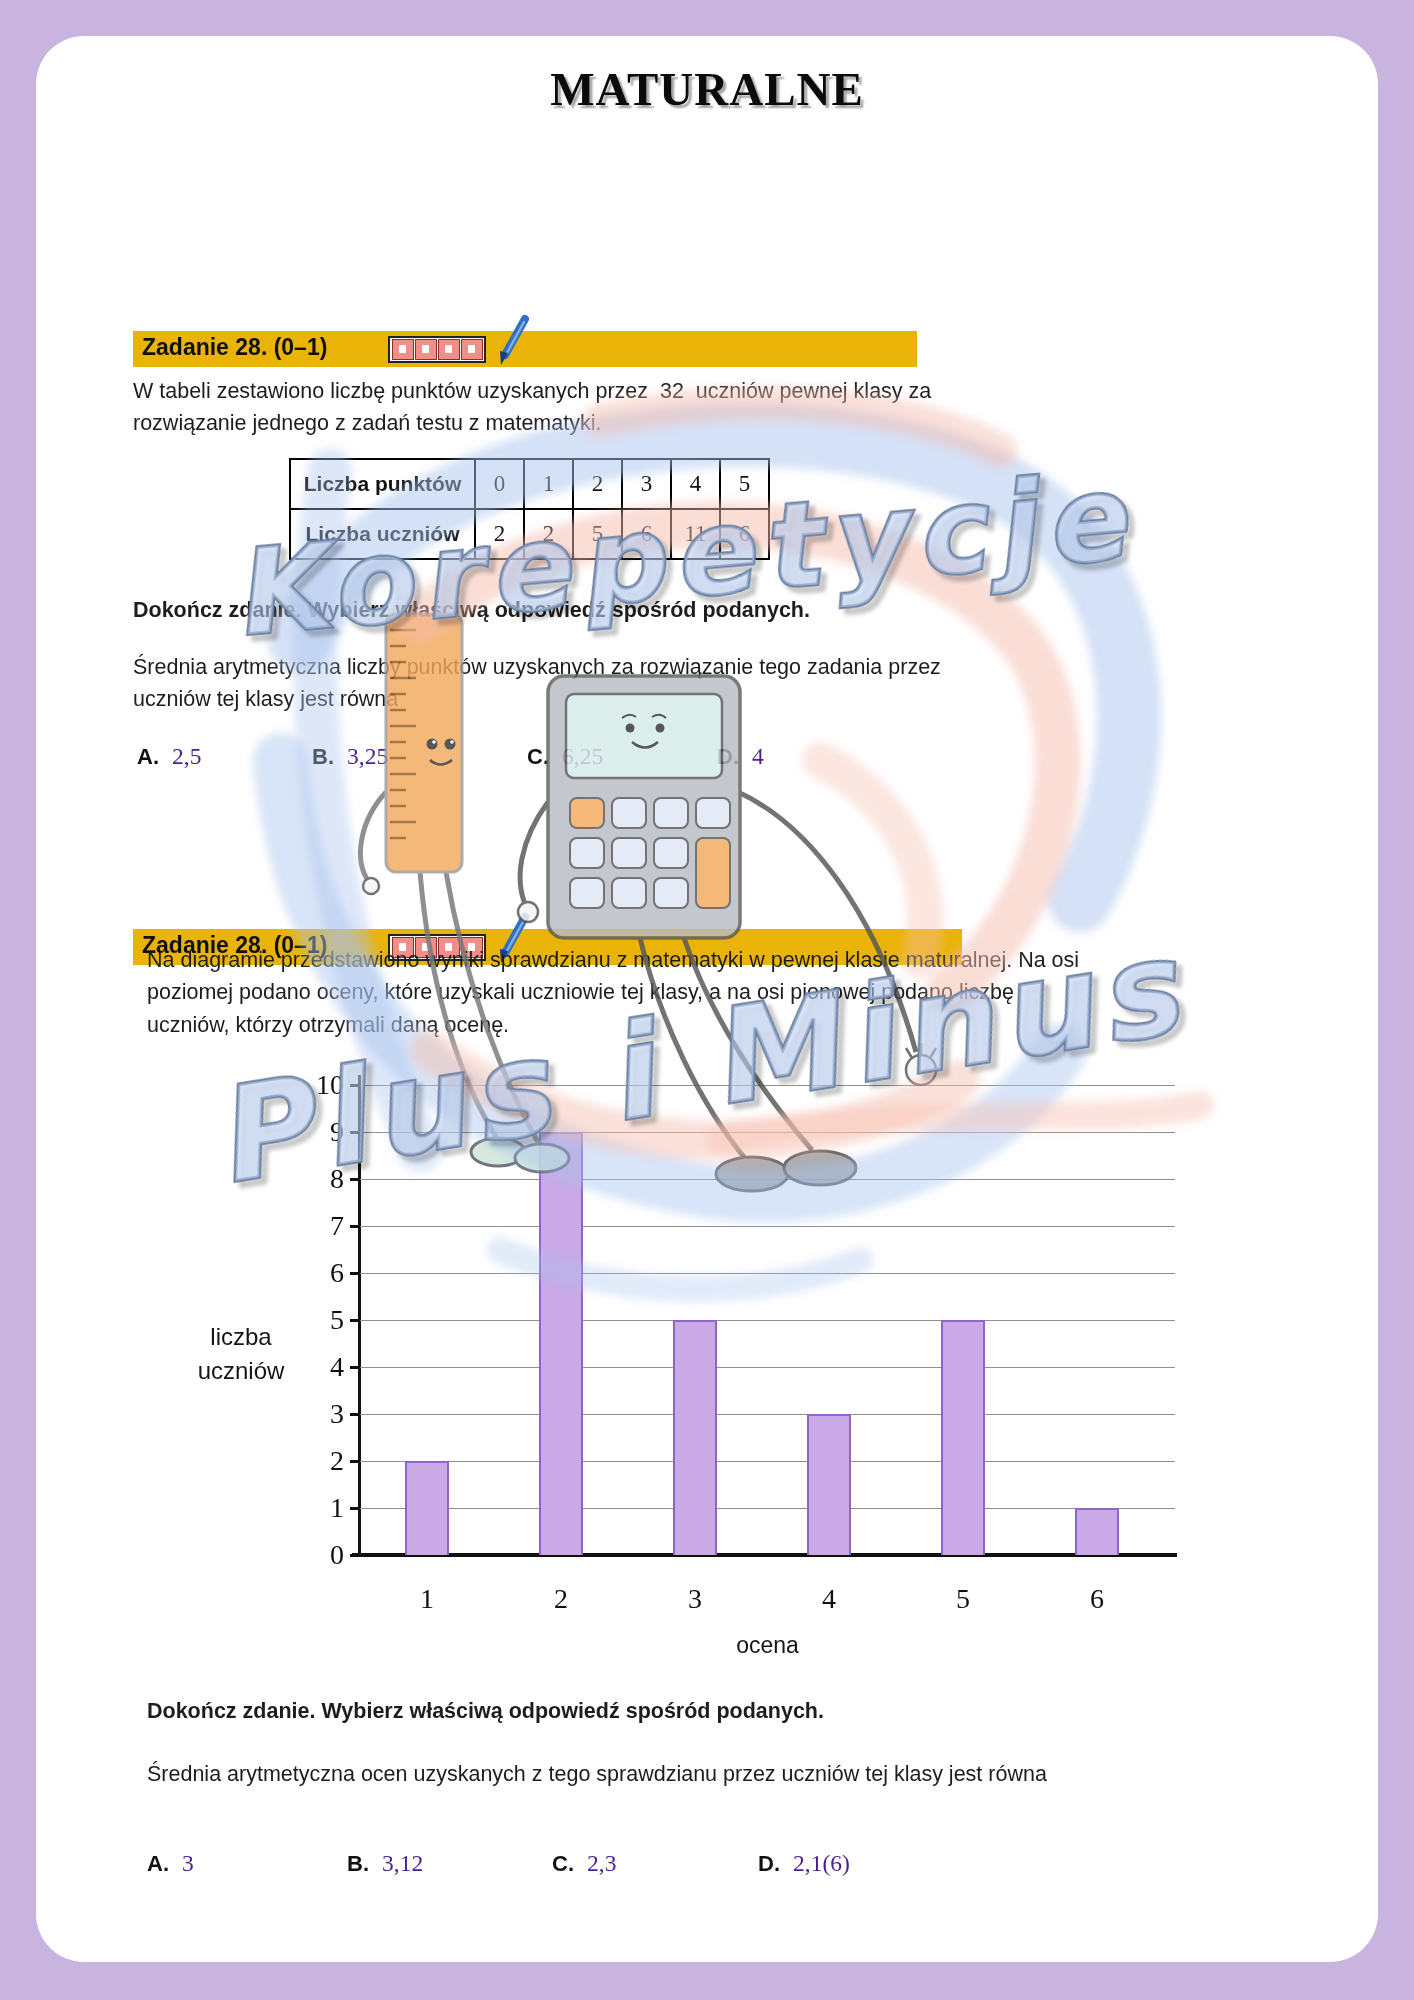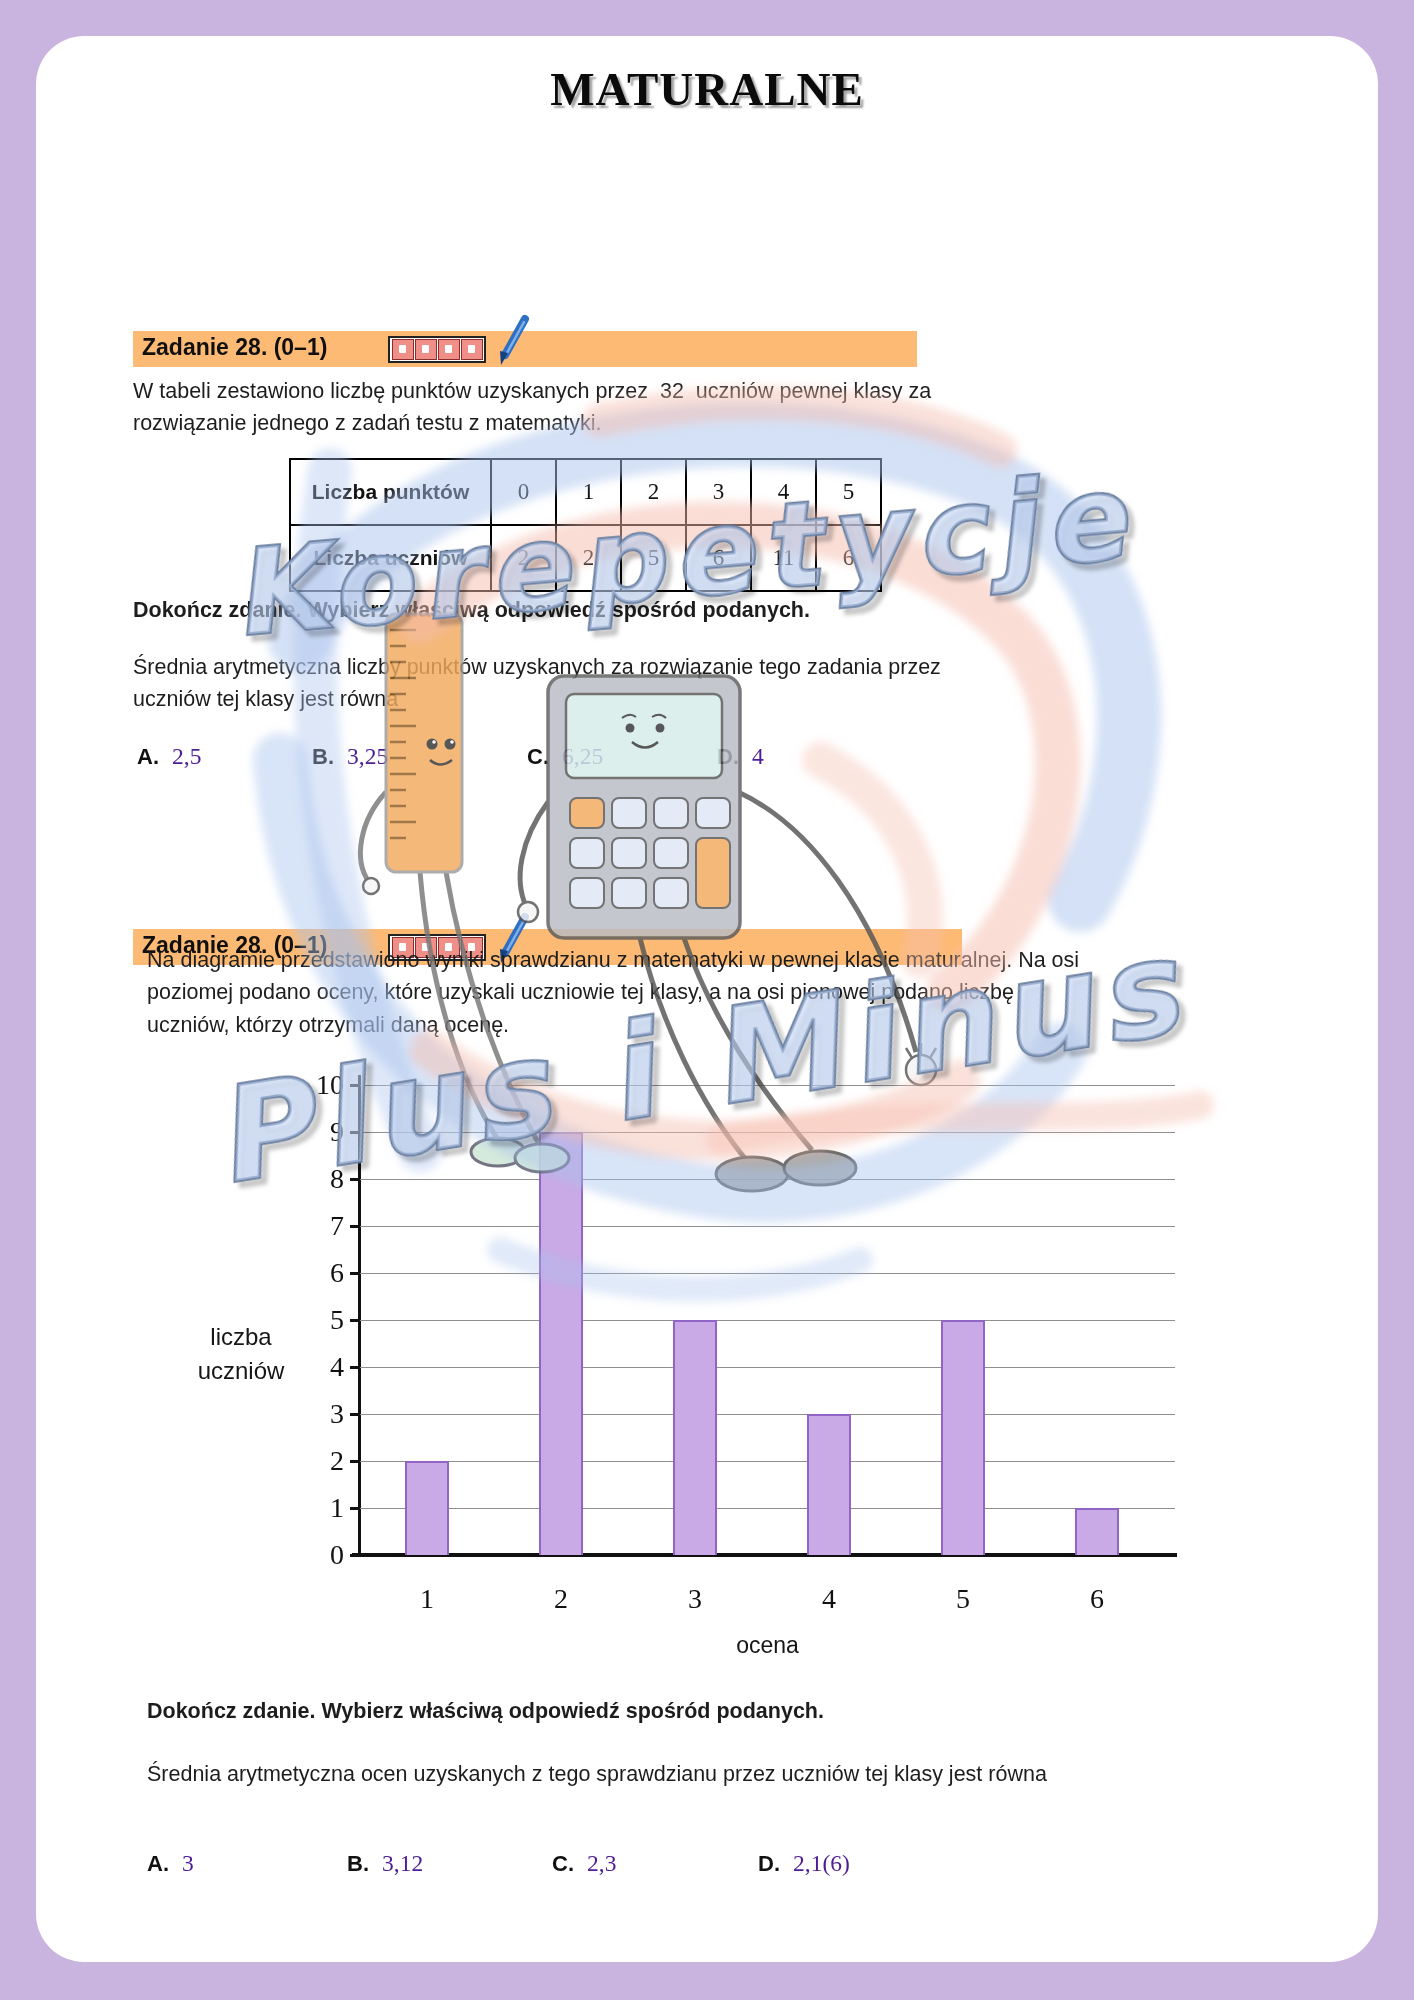--- a/index.html
+++ b/index.html
@@ -3,30 +3,30 @@
 <meta charset="utf-8">
 <style>
   html,body{margin:0;padding:0;background:#888;}
   #stage{position:relative;width:1414px;height:2000px;background:#c9b3df;overflow:hidden;
          font-family:"Liberation Sans",sans-serif;}
   .abs{position:absolute;}
   .card{left:36px;top:36px;width:1342px;height:1926px;background:#ffffff;border-radius:48px;}
   .title{left:36px;top:56px;width:1342px;text-align:center;
          font-family:"Liberation Serif",serif;font-weight:bold;font-size:47px;line-height:1.42;
          color:#0b0b0b;letter-spacing:1px;text-shadow:3px 3px 2px rgba(90,90,90,.55);z-index:10;}
-  .task-bar{height:36px;background:#fdba74;z-index:10;}
+  .task-bar{height:36px;background:#eab308;z-index:10;}
   .task-label{position:absolute;left:9px;top:3px;font-weight:bold;font-size:23px;color:#101010;}
   .boxes{position:absolute;left:255px;top:5px;display:flex;border:2px solid #222;background:#fdfdfd;padding:1px;}
   .box{width:20px;height:19px;background:#ef8f88;border:1px solid #8f2c2c;margin:0 0.5px;position:relative;}
   .box:after{content:"";position:absolute;left:6px;top:5px;width:7px;height:8px;background:#fff;border-radius:1px;}
   .pen{position:absolute;left:358px;top:-22px;}
   .body-text{font-size:21.5px;line-height:1.5;color:#1d1d1d;z-index:10;}
   .bold{font-weight:bold;}
   table.score{border-collapse:collapse;z-index:10;}
-  table.score td{border:2.5px solid #000;height:48px;text-align:center;padding:8px;}
+  table.score td{border:2.5px solid #000;height:48px;text-align:center;padding:0;}
   td.lbl{width:183px;font-weight:bold;font-size:21px;color:#111;}
   td.val{width:47px;font-family:"Liberation Serif",serif;font-size:23px;color:#111;}
   .opt-row{z-index:10;height:36px;}
   .opt{position:absolute;top:0;white-space:nowrap;}
   .opt .L{font-weight:bold;font-size:22px;color:#111;}
   .opt .V{font-family:"Liberation Serif",serif;font-size:23.5px;color:#4c1d95;margin-left:13px;}
   .chart-plot{left:360px;top:1085px;width:815px;height:470px;z-index:10;}
   .chart-gridline{position:absolute;left:0;width:100%;height:1px;background:#8f8f8f;}
   .chart-ytick{position:absolute;left:-66px;width:50px;height:32px;line-height:32px;text-align:right;
                font-family:"Liberation Serif",serif;font-size:28px;color:#111;}

